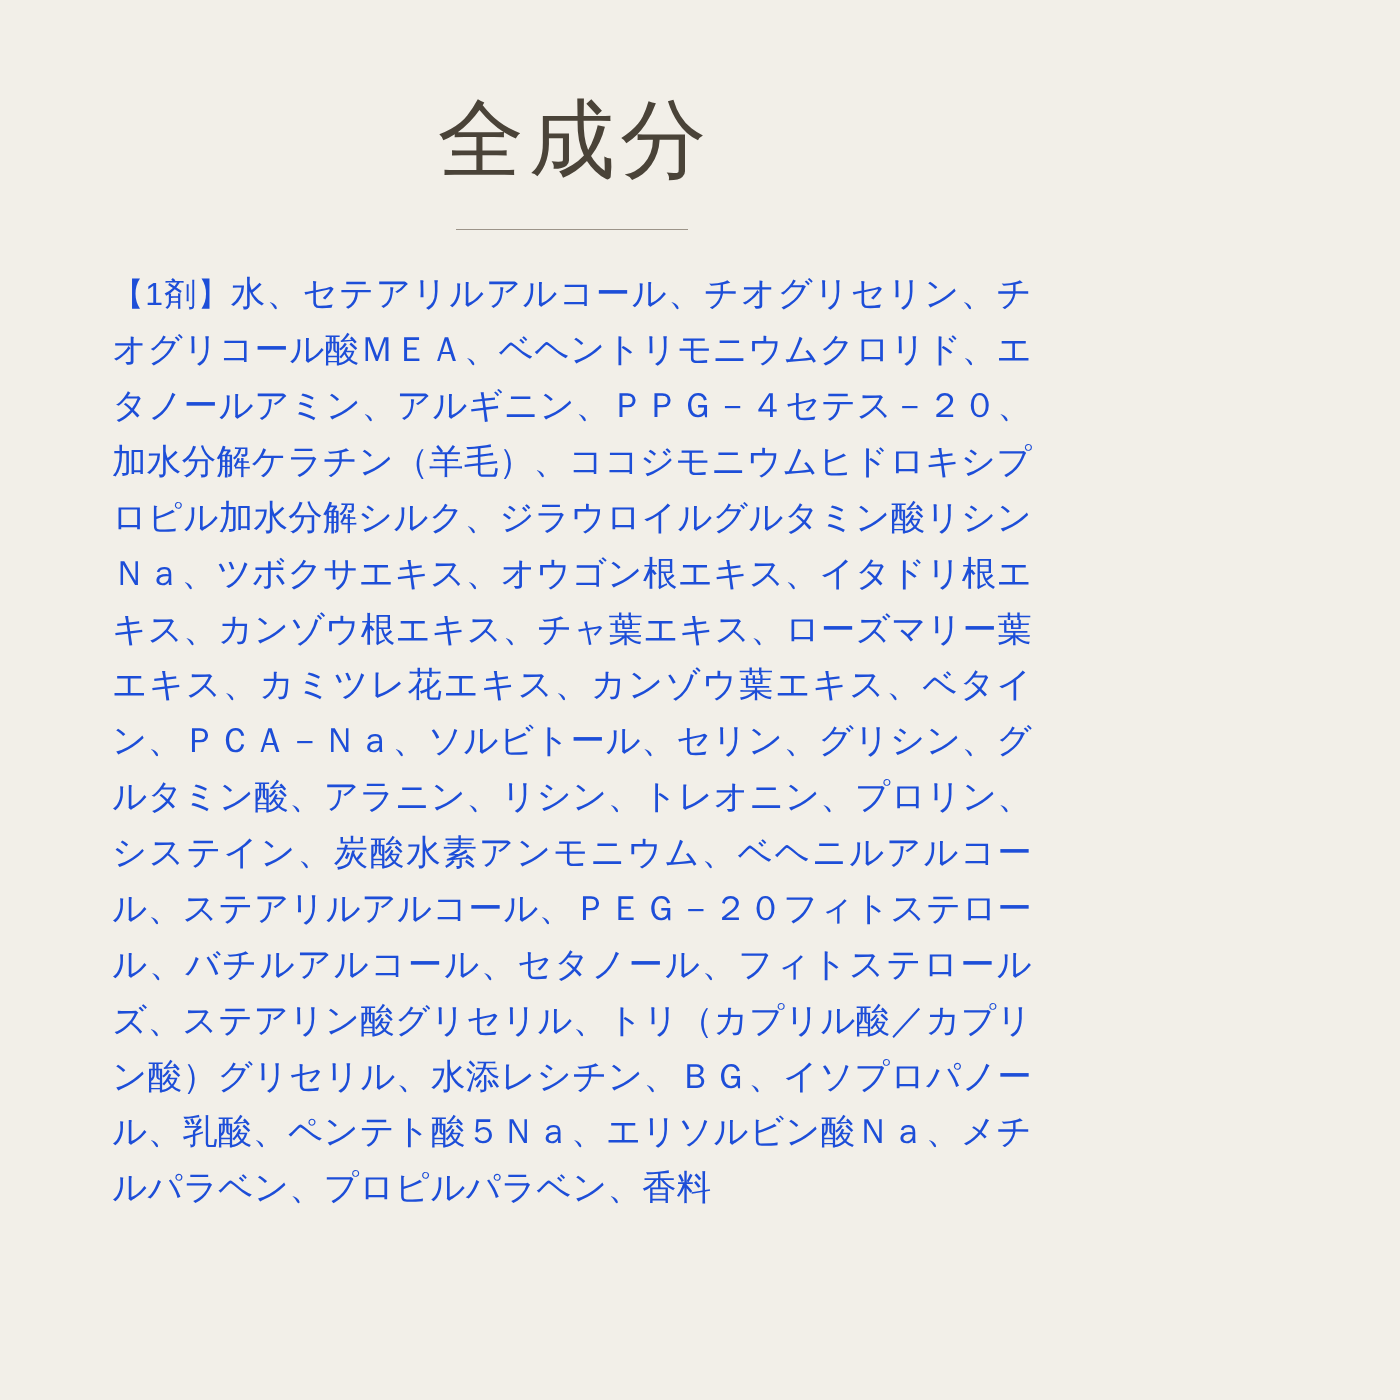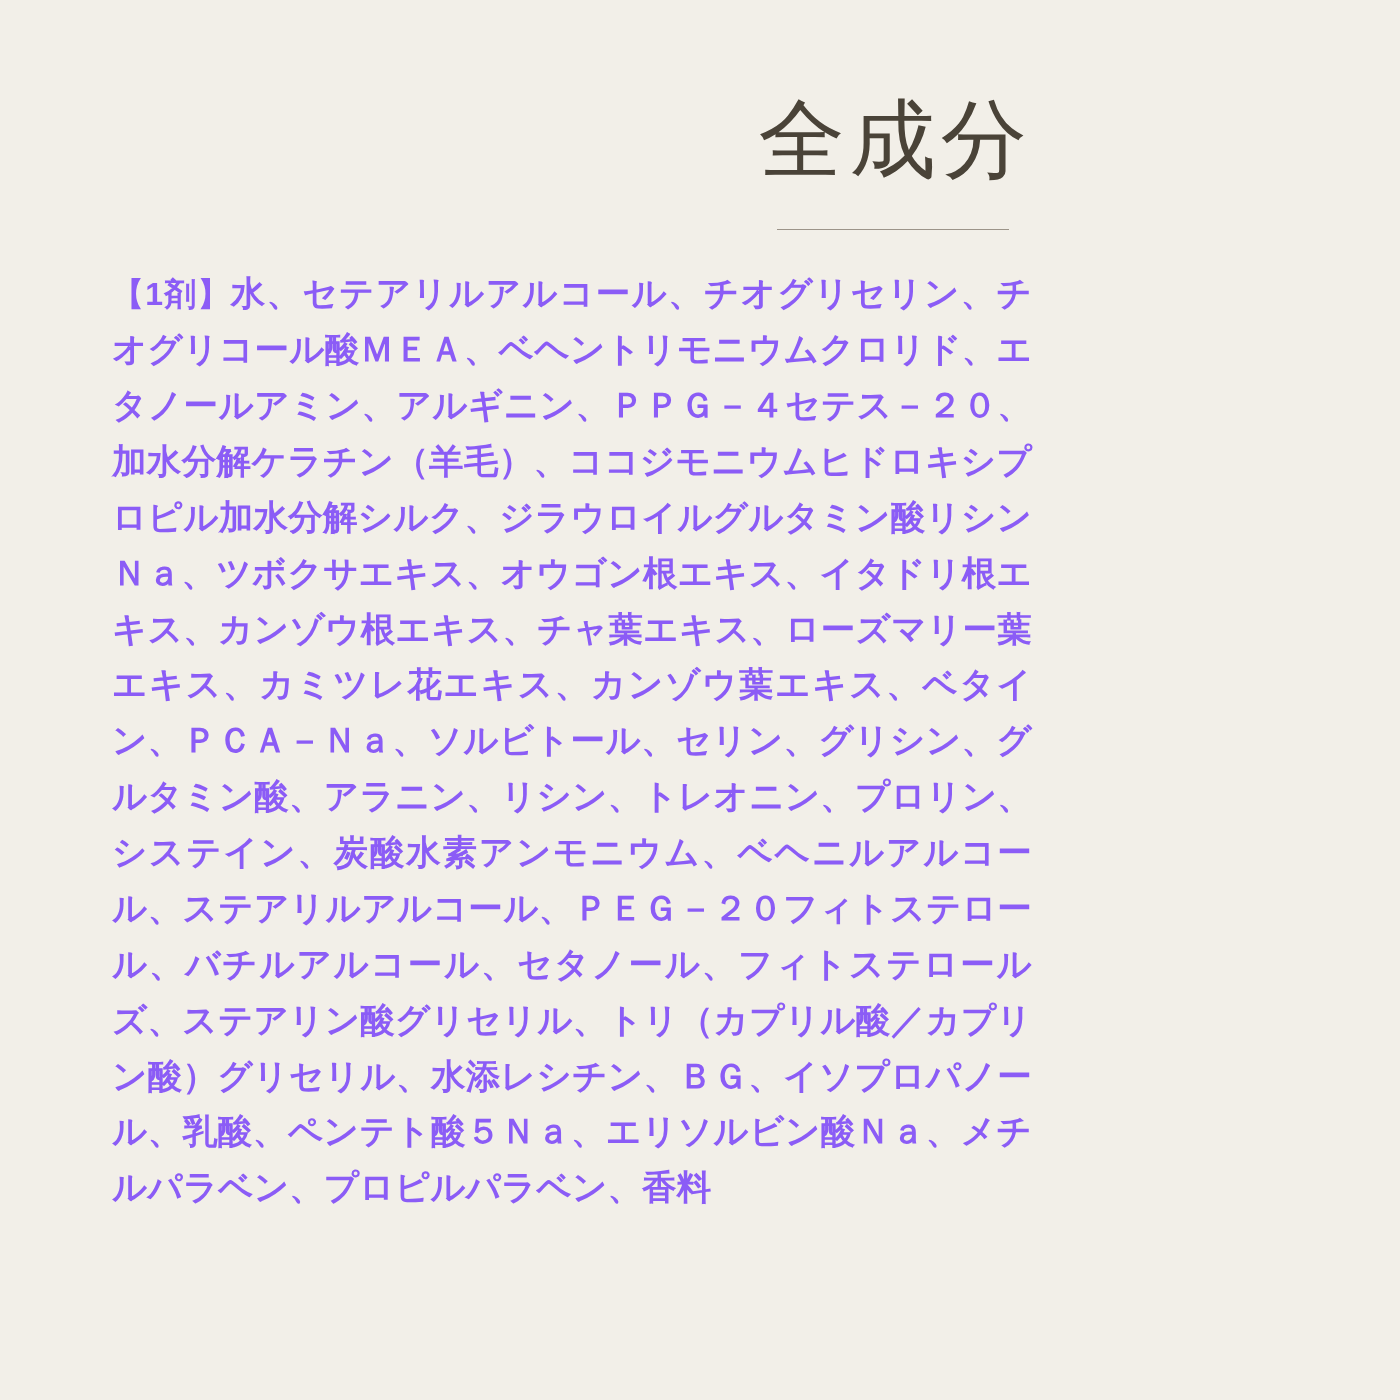--- a/index.html
+++ b/index.html
@@ -14,21 +14,20 @@
     color: #4a4338;
     overflow: hidden;
   }
   .page {
     width: 1144px;
     height: 1400px;
     box-sizing: border-box;
     padding: 95px 112px 40px 112px;
     display: flex;
     flex-direction: column;
-    align-items: flex-end;
   }
   .title-block {
     text-align: center;
     margin-bottom: 36px;
   }
   .title {
     font-size: 86px;
     line-height: 1.05;
     letter-spacing: 0.06em;
     color: #4a4338;
@@ -44,25 +43,25 @@
   }
   .ingredients {
     display: flex;
     flex-direction: column;
     gap: 34px;
   }
   .para {
     font-size: 34.5px;
     line-height: 1.62;
     letter-spacing: 0.004em;
-    color: #8b5cf6;
+    color: #1d4ed8;
     text-align: justify;
     text-justify: inter-character;
     margin: 0;
-    font-weight: 700;
+    font-weight: 400;
   }
   .para .label {
     font-family: "Liberation Sans", "DejaVu Sans", sans-serif;
     font-size: 32px;
     letter-spacing: 0;
   }
 </style>
 </head>
 <body>
 

